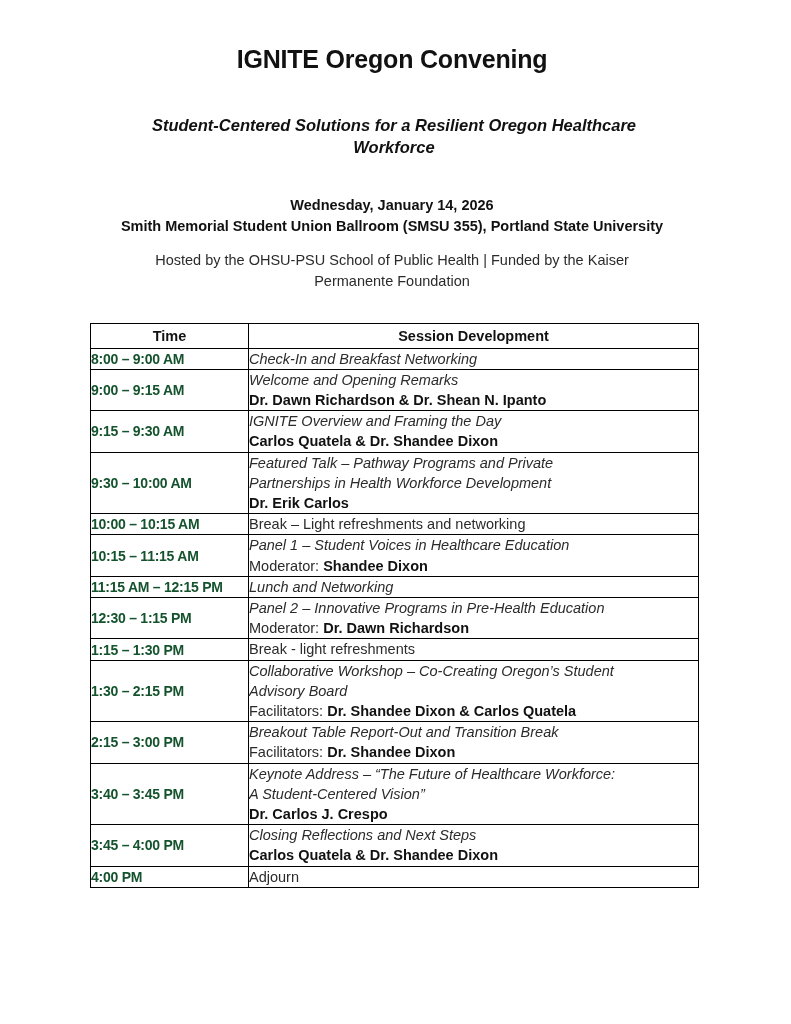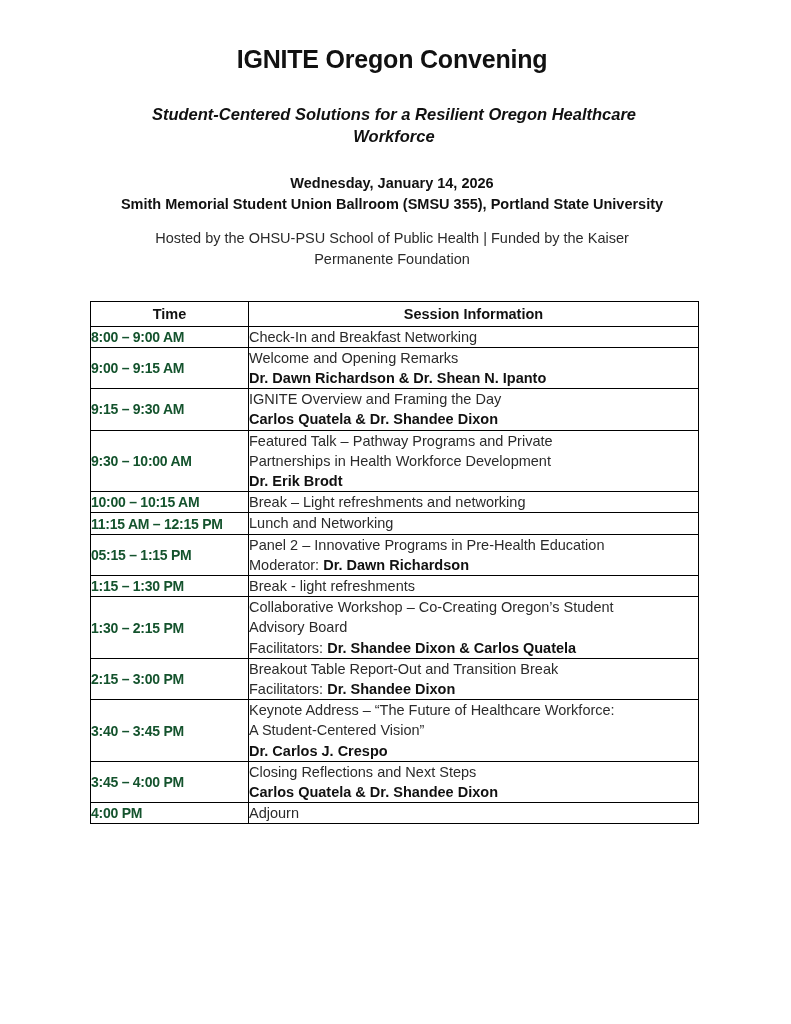--- a/index.html
+++ b/index.html
@@ -41,21 +41,21 @@
     line-height: 1.2;
     color: #111;
   }
 
   .doc-subtitle {
     font-size: 16.5px;
     font-weight: bold;
     font-style: italic;
     text-align: center;
     line-height: 1.35;
-    margin: 5px;
+    margin: 16px;
     padding-top: 24px;
     padding-left: 16px;
     padding-right: 12px;
     color: #111;
   }
 
   .meta-block {
     text-align: center;
     padding-top: 20px;
     padding-left: 22px;
@@ -131,20 +131,21 @@
     padding-bottom: 1px;
   }
 
   .sess-line {
     font-size: 14.5px;
     line-height: 20.2px;
     color: #2b2b2b;
     white-space: nowrap;
   }
   .sess-line.italic {
+    font-style: italic;
   }
   .sess-line.plain {
     font-style: normal;
   }
   .sess-line .bold {
     font-weight: bold;
     font-style: normal;
     color: #111;
   }
   .sess-line .lead {
@@ -172,21 +173,21 @@
 
   <div class="table-wrap">
     <table class="agenda">
       <colgroup>
         <col class="col-time">
         <col class="col-sess">
       </colgroup>
       <thead>
         <tr>
           <th>Time</th>
-          <th>Session Information</th>
+          <th>Session Development</th>
         </tr>
       </thead>
       <tbody id="agenda-body">
           <tr>
             <td class="time-cell">8:00 – 9:00 AM</td>
             <td class="sess-cell">
               <div class="sess-line italic">Check-In and Breakfast Networking</div>
             </td>
           </tr>
           <tr>
@@ -201,37 +202,44 @@
             <td class="sess-cell">
               <div class="sess-line italic">IGNITE Overview and Framing the Day</div>
               <div class="sess-line plain"><span class="bold">Carlos Quatela &amp; Dr. Shandee Dixon</span></div>
             </td>
           </tr>
           <tr>
             <td class="time-cell">9:30 – 10:00 AM</td>
             <td class="sess-cell">
               <div class="sess-line italic">Featured Talk – Pathway Programs and Private</div>
               <div class="sess-line italic">Partnerships in Health Workforce Development</div>
-              <div class="sess-line plain"><span class="bold">Dr. Erik Brodt</span></div>
+              <div class="sess-line plain"><span class="bold">Dr. Erik Carlos</span></div>
             </td>
           </tr>
           <tr>
             <td class="time-cell">10:00 – 10:15 AM</td>
             <td class="sess-cell">
               <div class="sess-line plain">Break – Light refreshments and networking</div>
             </td>
           </tr>
           <tr>
+            <td class="time-cell">10:15 – 11:15 AM</td>
+            <td class="sess-cell">
+              <div class="sess-line italic">Panel 1 – Student Voices in Healthcare Education</div>
+              <div class="sess-line plain"><span class="lead">Moderator: </span><span class="bold">Shandee Dixon</span></div>
+            </td>
+          </tr>
+          <tr>
             <td class="time-cell">11:15 AM – 12:15 PM</td>
             <td class="sess-cell">
               <div class="sess-line italic">Lunch and Networking</div>
             </td>
           </tr>
           <tr>
-            <td class="time-cell">05:15 – 1:15 PM</td>
+            <td class="time-cell">12:30 – 1:15 PM</td>
             <td class="sess-cell">
               <div class="sess-line italic">Panel 2 – Innovative Programs in Pre-Health Education</div>
               <div class="sess-line plain"><span class="lead">Moderator: </span><span class="bold">Dr. Dawn Richardson</span></div>
             </td>
           </tr>
           <tr>
             <td class="time-cell">1:15 – 1:30 PM</td>
             <td class="sess-cell">
               <div class="sess-line plain">Break - light refreshments</div>
             </td>

